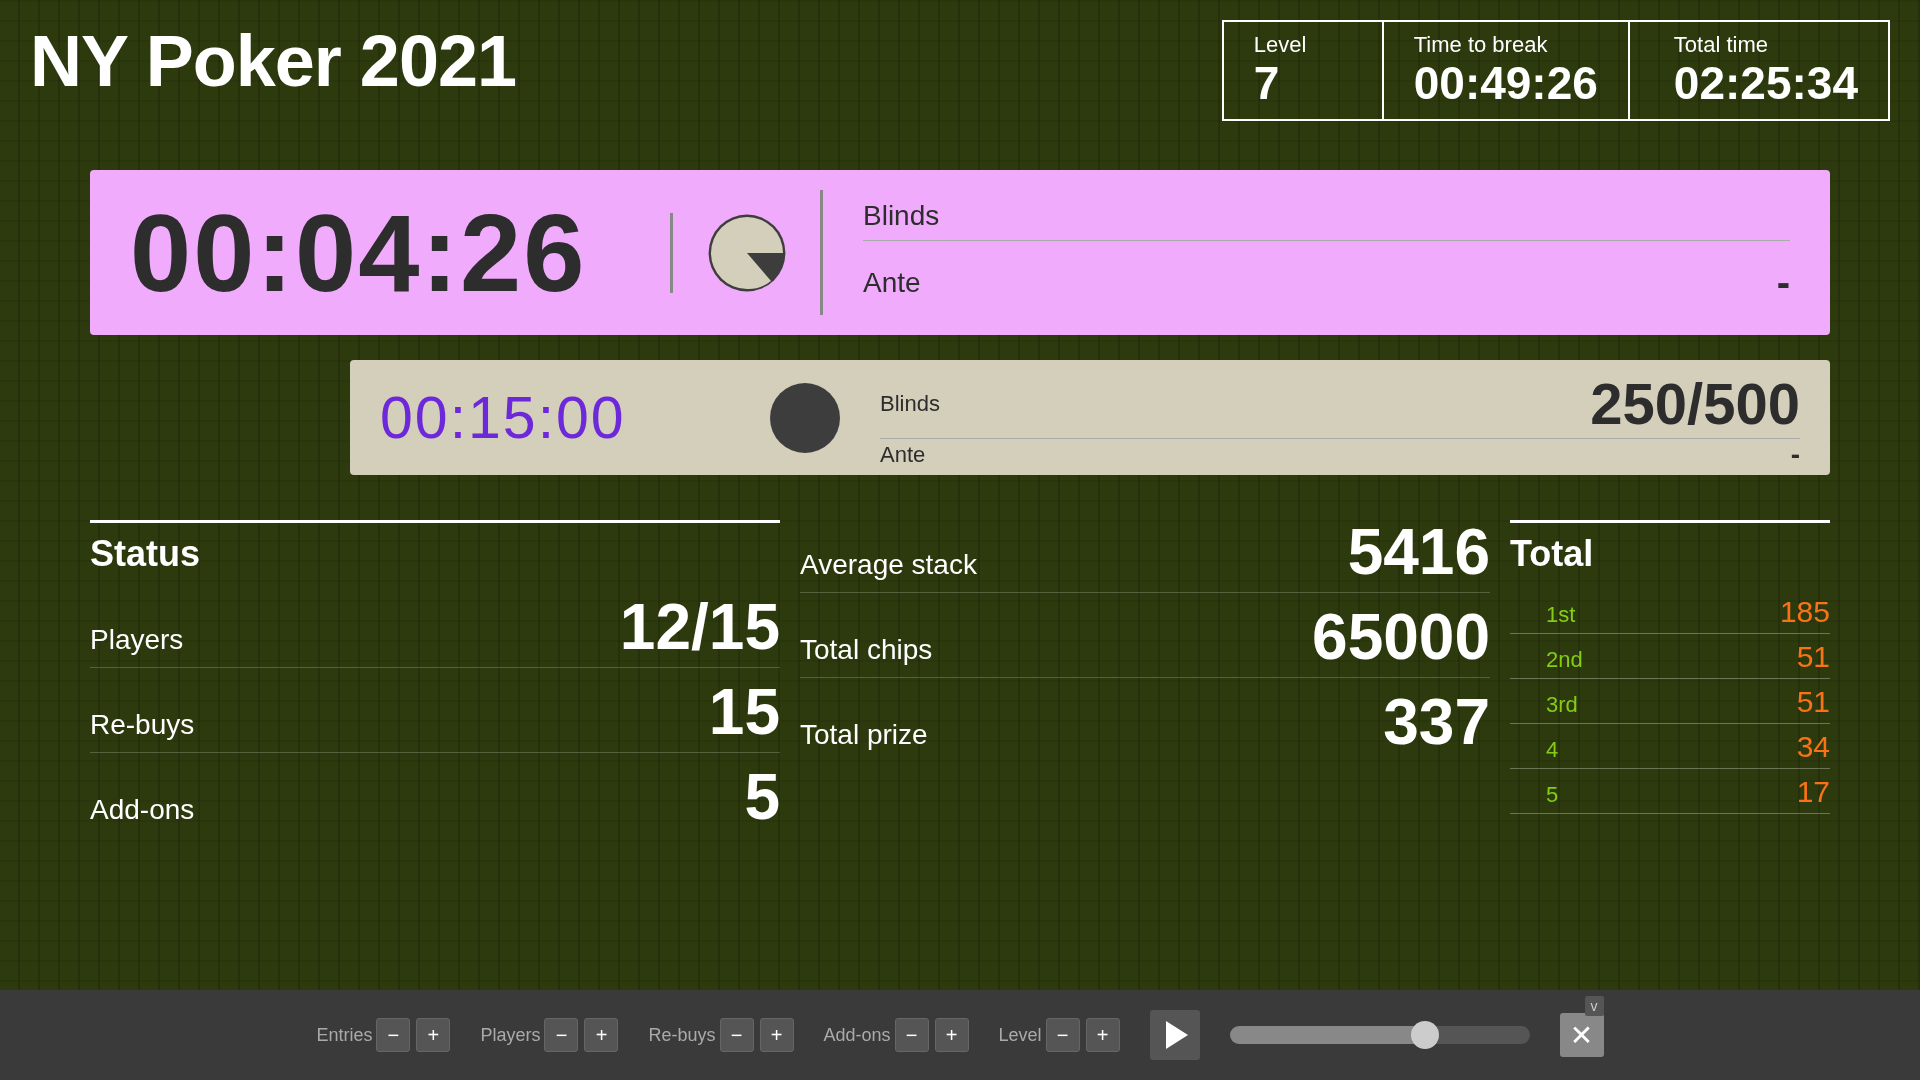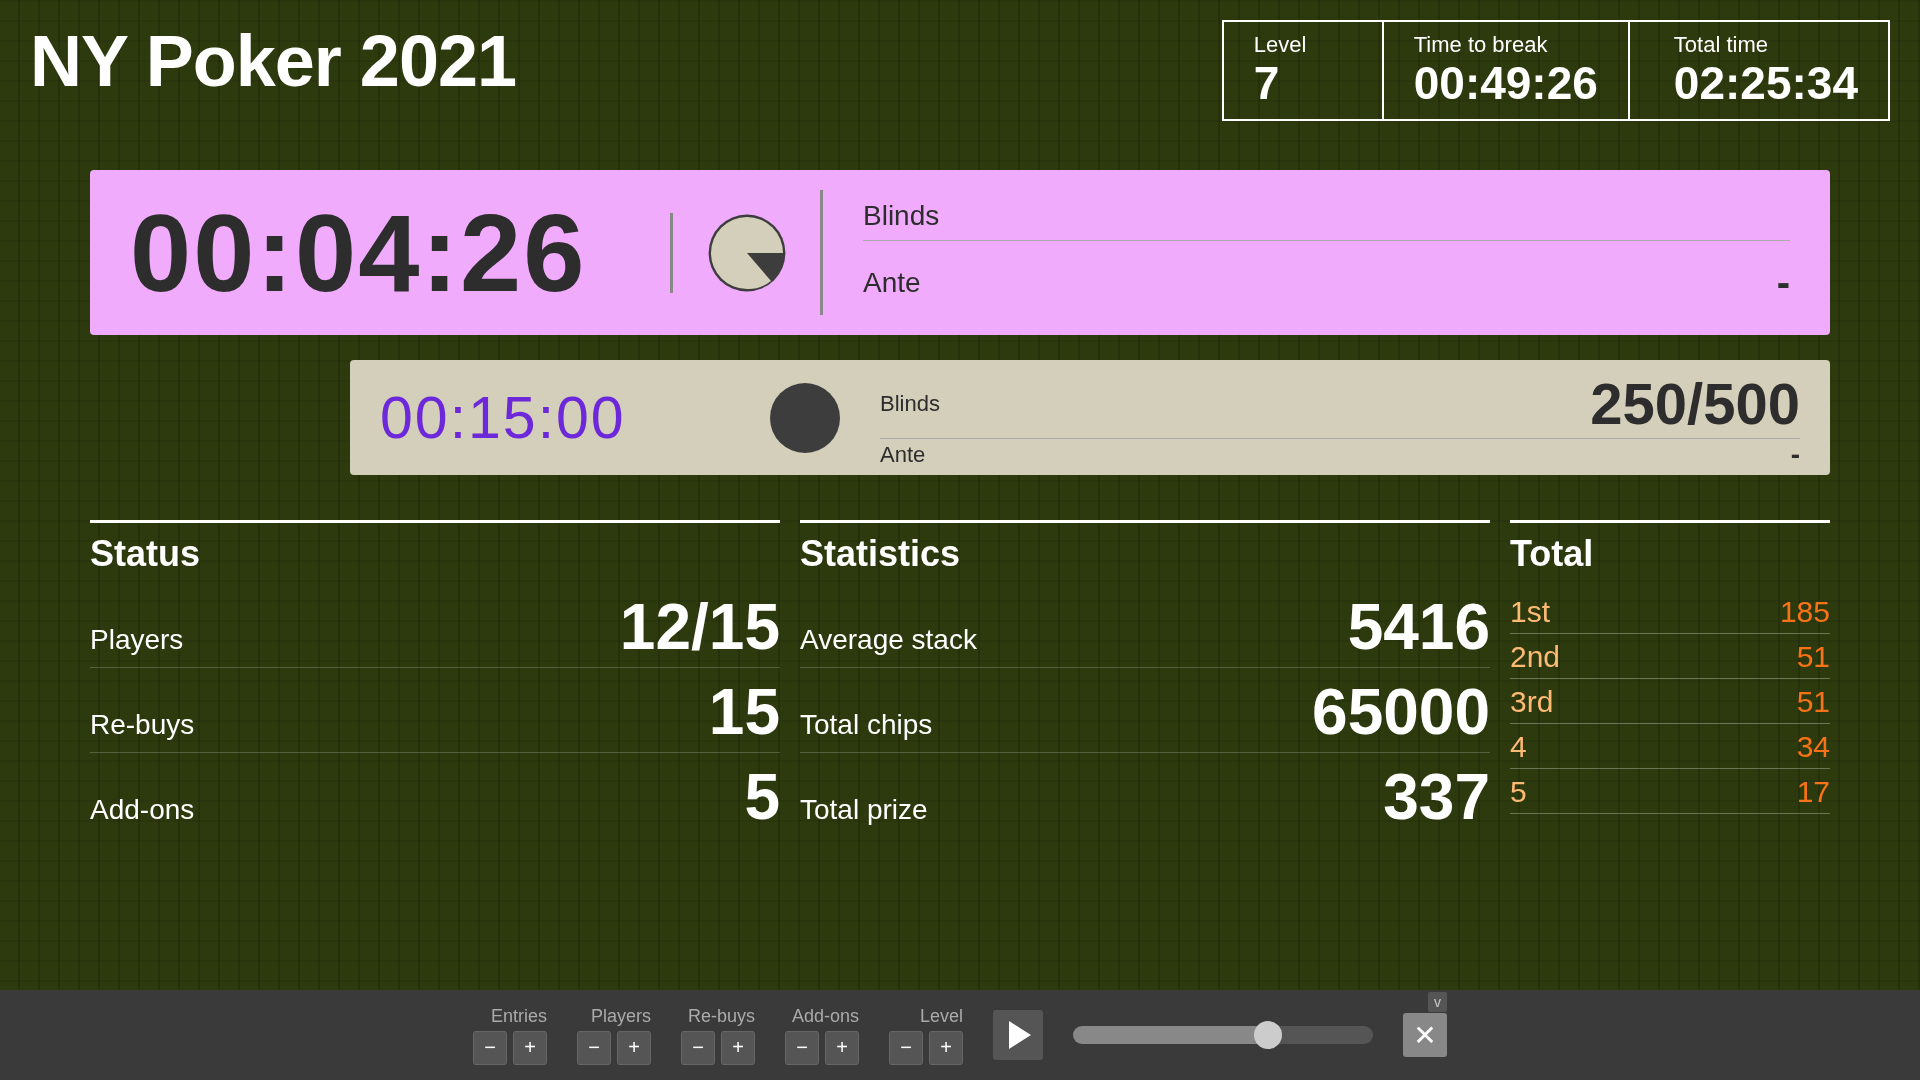--- a/index.html
+++ b/index.html
@@ -285,22 +285,23 @@
     .payout-row {
       display: flex;
       justify-content: space-between;
       align-items: baseline;
       margin-bottom: 6px;
       border-bottom: 1px solid rgba(255,255,255,0.3);
       padding-bottom: 4px;
     }
 
     .payout-key {
-      font-size: 30px;
-      color: #fdba74;
+      font-size: 22px;
+      color: #84cc16;
+      margin-left: 36px;
     }
 
     .payout-val {
       font-size: 30px;
       font-weight: normal;
       color: #f97316;
     }
 
     
     #control-bar {
@@ -312,22 +313,22 @@
       height: 90px;
       display: flex;
       align-items: center;
       justify-content: center;
       gap: 30px;
       padding: 0 30px;
     }
 
     .control-group {
       display: flex;
-      flex-direction: column;
-      align-items: flex-end;
+      flex-direction: row;
+      align-items: center;
       gap: 4px;
     }
 
     .control-label {
       font-size: 18px;
       color: #aaa;
     }
 
     .control-btns {
       display: flex;
@@ -490,21 +491,20 @@
       <span class="stats-key">Re-buys</span>
       <span class="stats-val">15</span>
     </div>
     <div class="stats-row">
       <span class="stats-key">Add-ons</span>
       <span class="stats-val">5</span>
     </div>
   </div>
 
   <div class="stats-block">
-    <div class="stats-title">Statistics</div>
     <div class="stats-row">
       <span class="stats-key">Average stack</span>
       <span class="stats-val">5416</span>
     </div>
     <div class="stats-row">
       <span class="stats-key">Total chips</span>
       <span class="stats-val">65000</span>
     </div>
     <div class="stats-row">
       <span class="stats-key">Total prize</span>

